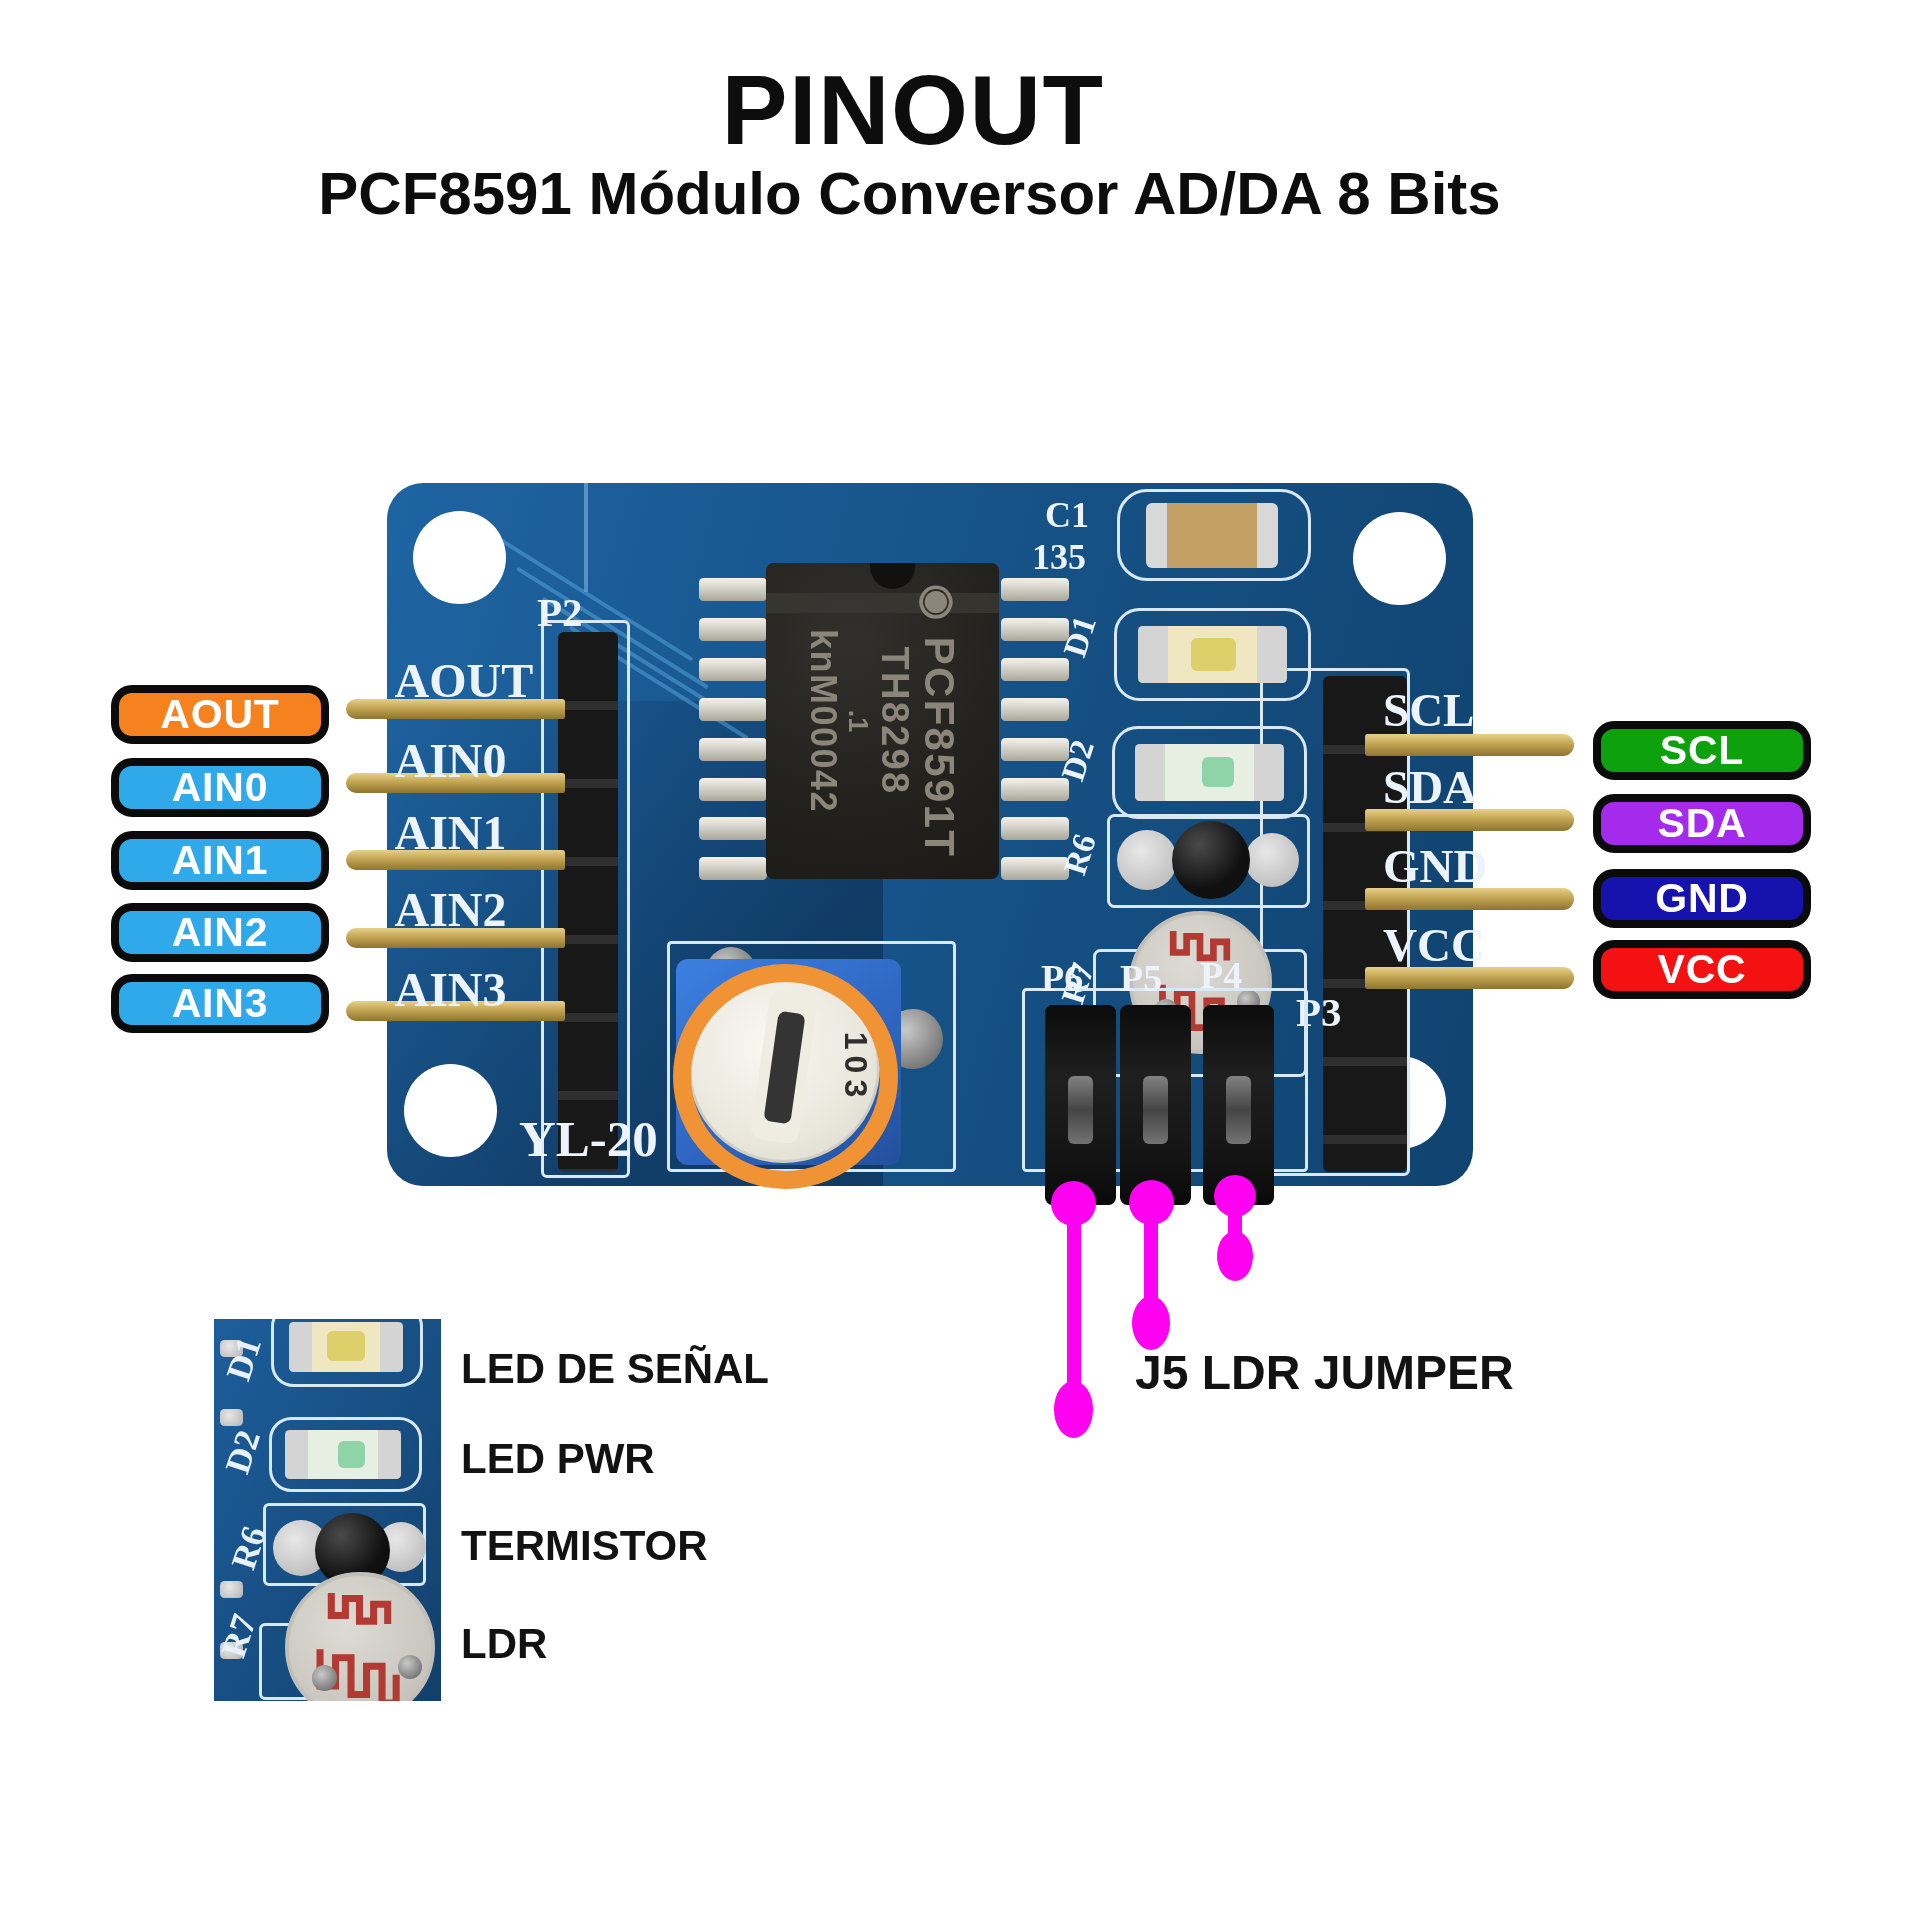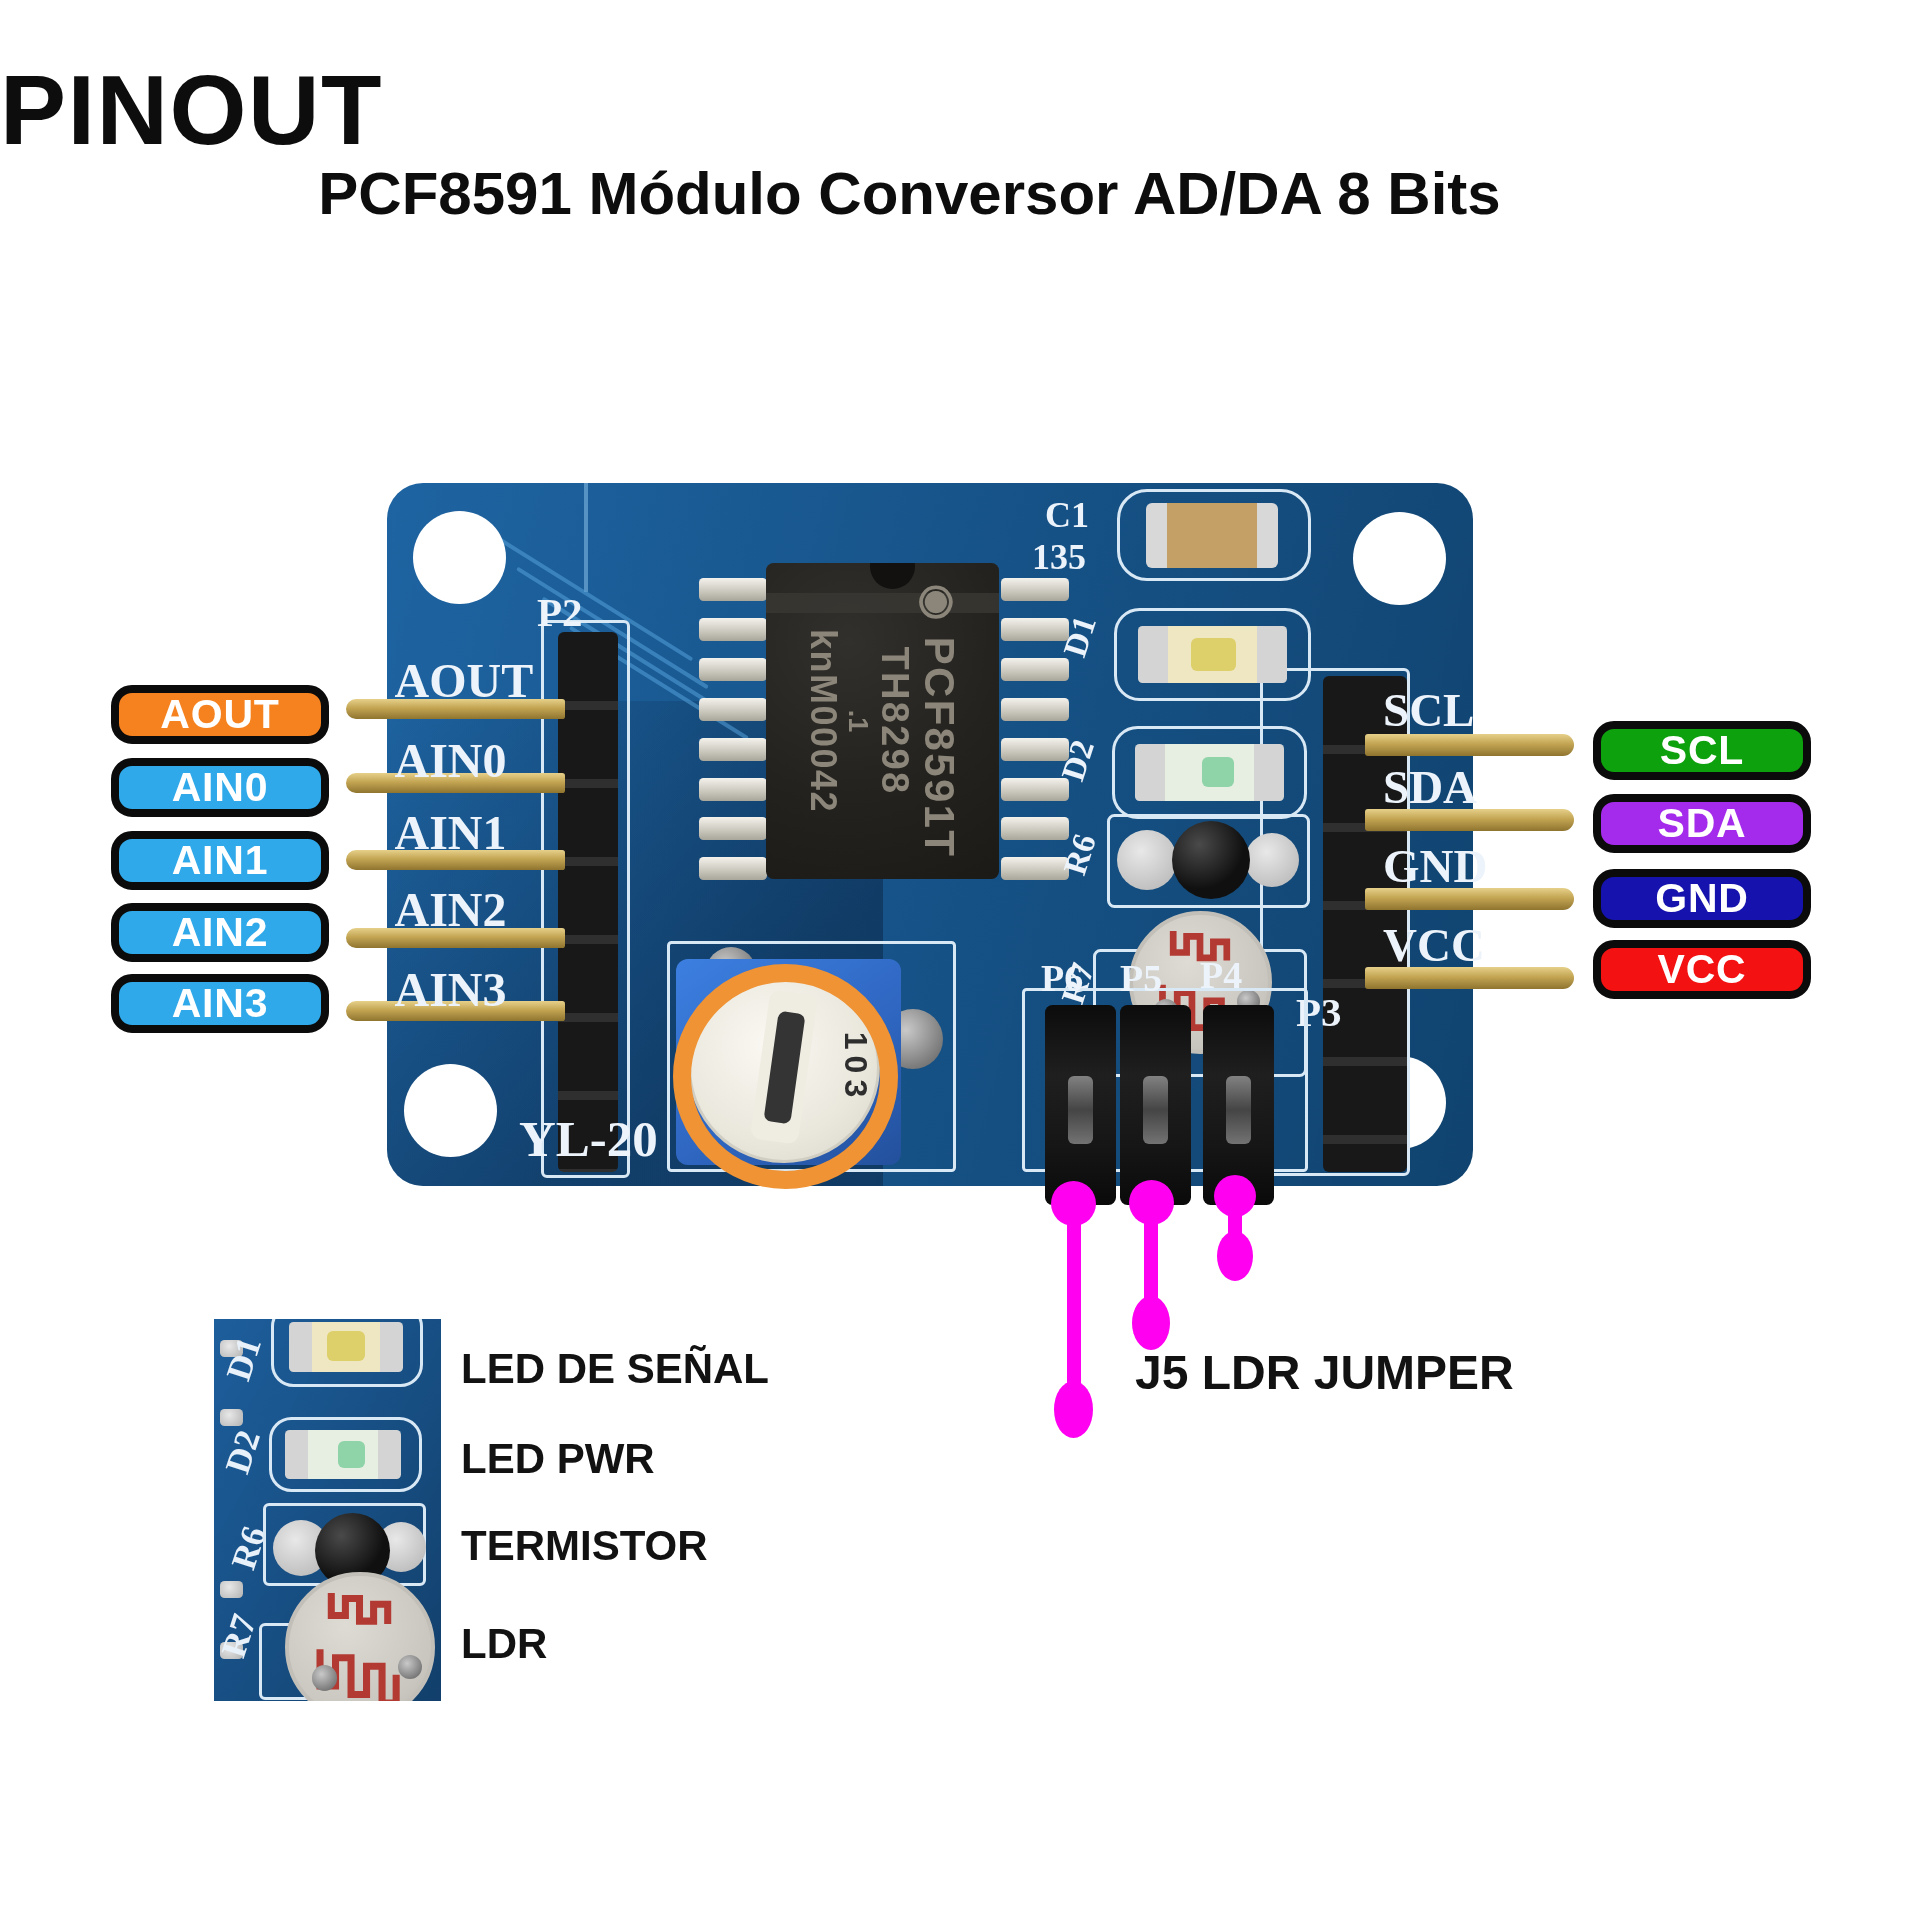--- a/index.html
+++ b/index.html
@@ -1,21 +1,21 @@
 <!DOCTYPE html>
 <html style="font-size:12px"><head>
 <meta charset="utf-8">
 <style>
   html,body{margin:0;padding:0;background:#ffffff;}
   .stage{position:relative;width:1924px;height:1924px;background:#ffffff;overflow:hidden;
          font-family:"Liberation Sans",sans-serif;}
   .abs{position:absolute;}
 
   
-  .title{left:0;top:53px;width:1826px;font-size:99px;font-weight:800;
+  .title{left:0;top:53px;width:1826px;text-align:center;font-size:99px;font-weight:800;
          color:#0d0d0d;letter-spacing:1.5px;}
   .subtitle{left:0;top:159px;width:1819px;text-align:center;font-size:60px;font-weight:800;
          color:#0d0d0d;letter-spacing:0;}
 
   
   .pill{width:218px;height:59px;border:8.3px solid #0b0b0b;border-radius:21px;
         display:flex;align-items:center;justify-content:center;color:#fff;
         font-size:41px;font-weight:800;letter-spacing:0.8px;box-sizing:border-box;}
   .c-aout{background:#F6821F;} .c-ain{background:#2FA9E9;}
   .c-scl{background:#0DA10D;} .c-sda{background:#A42BEB;}

